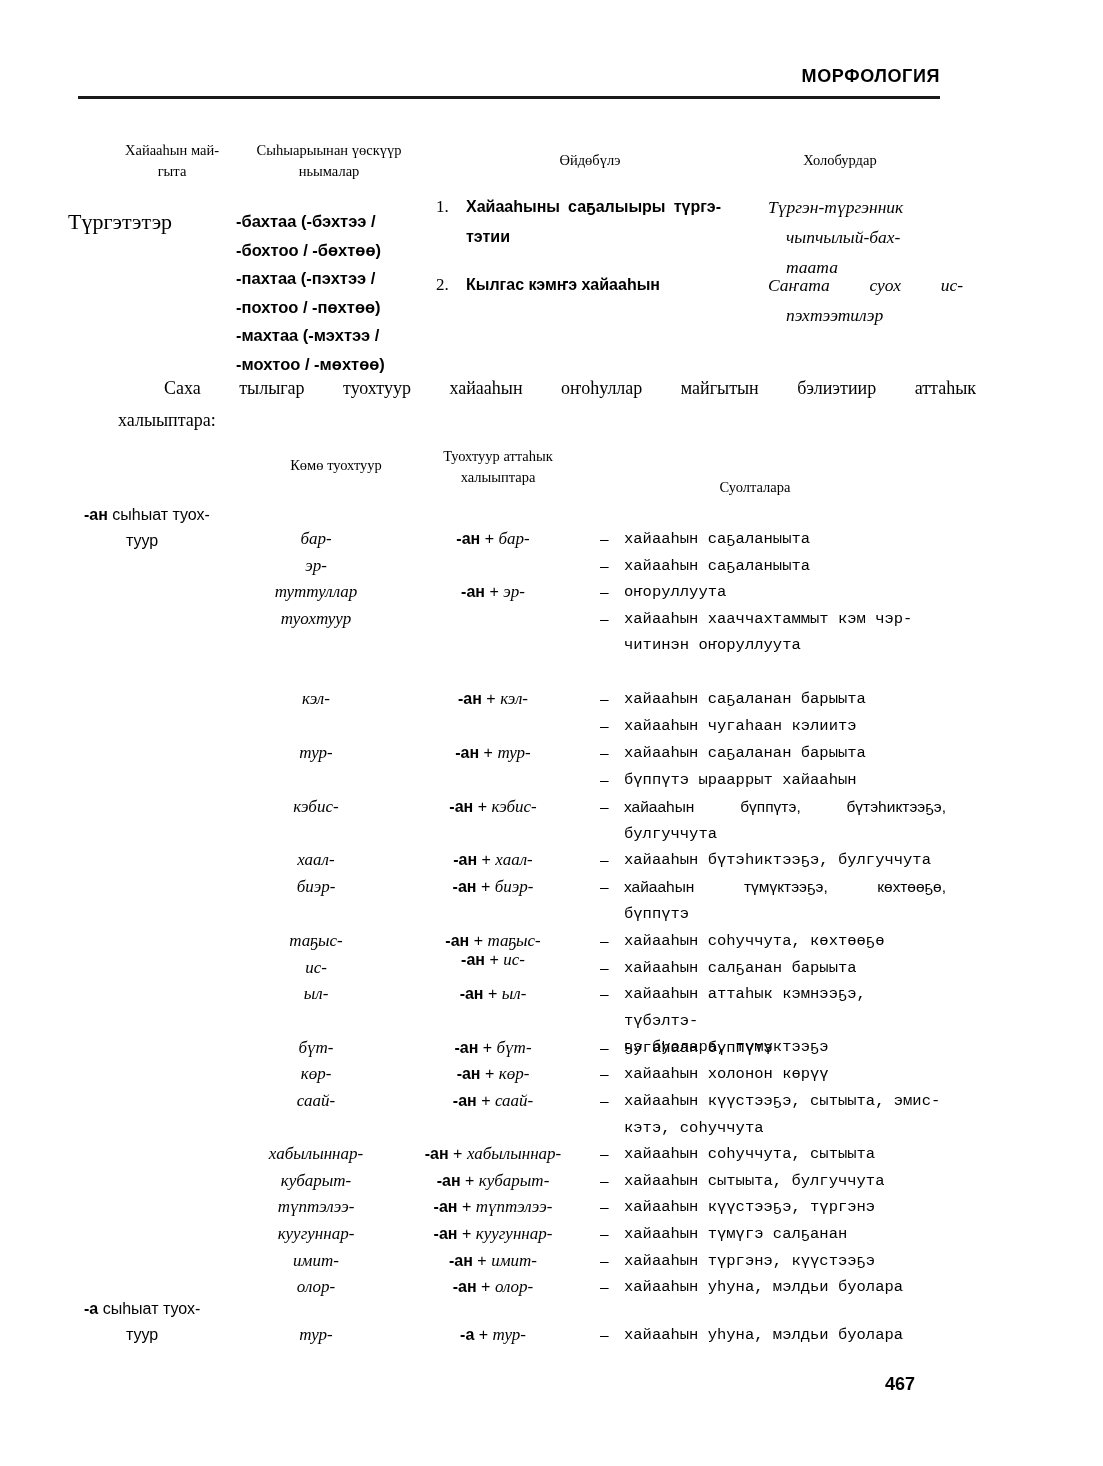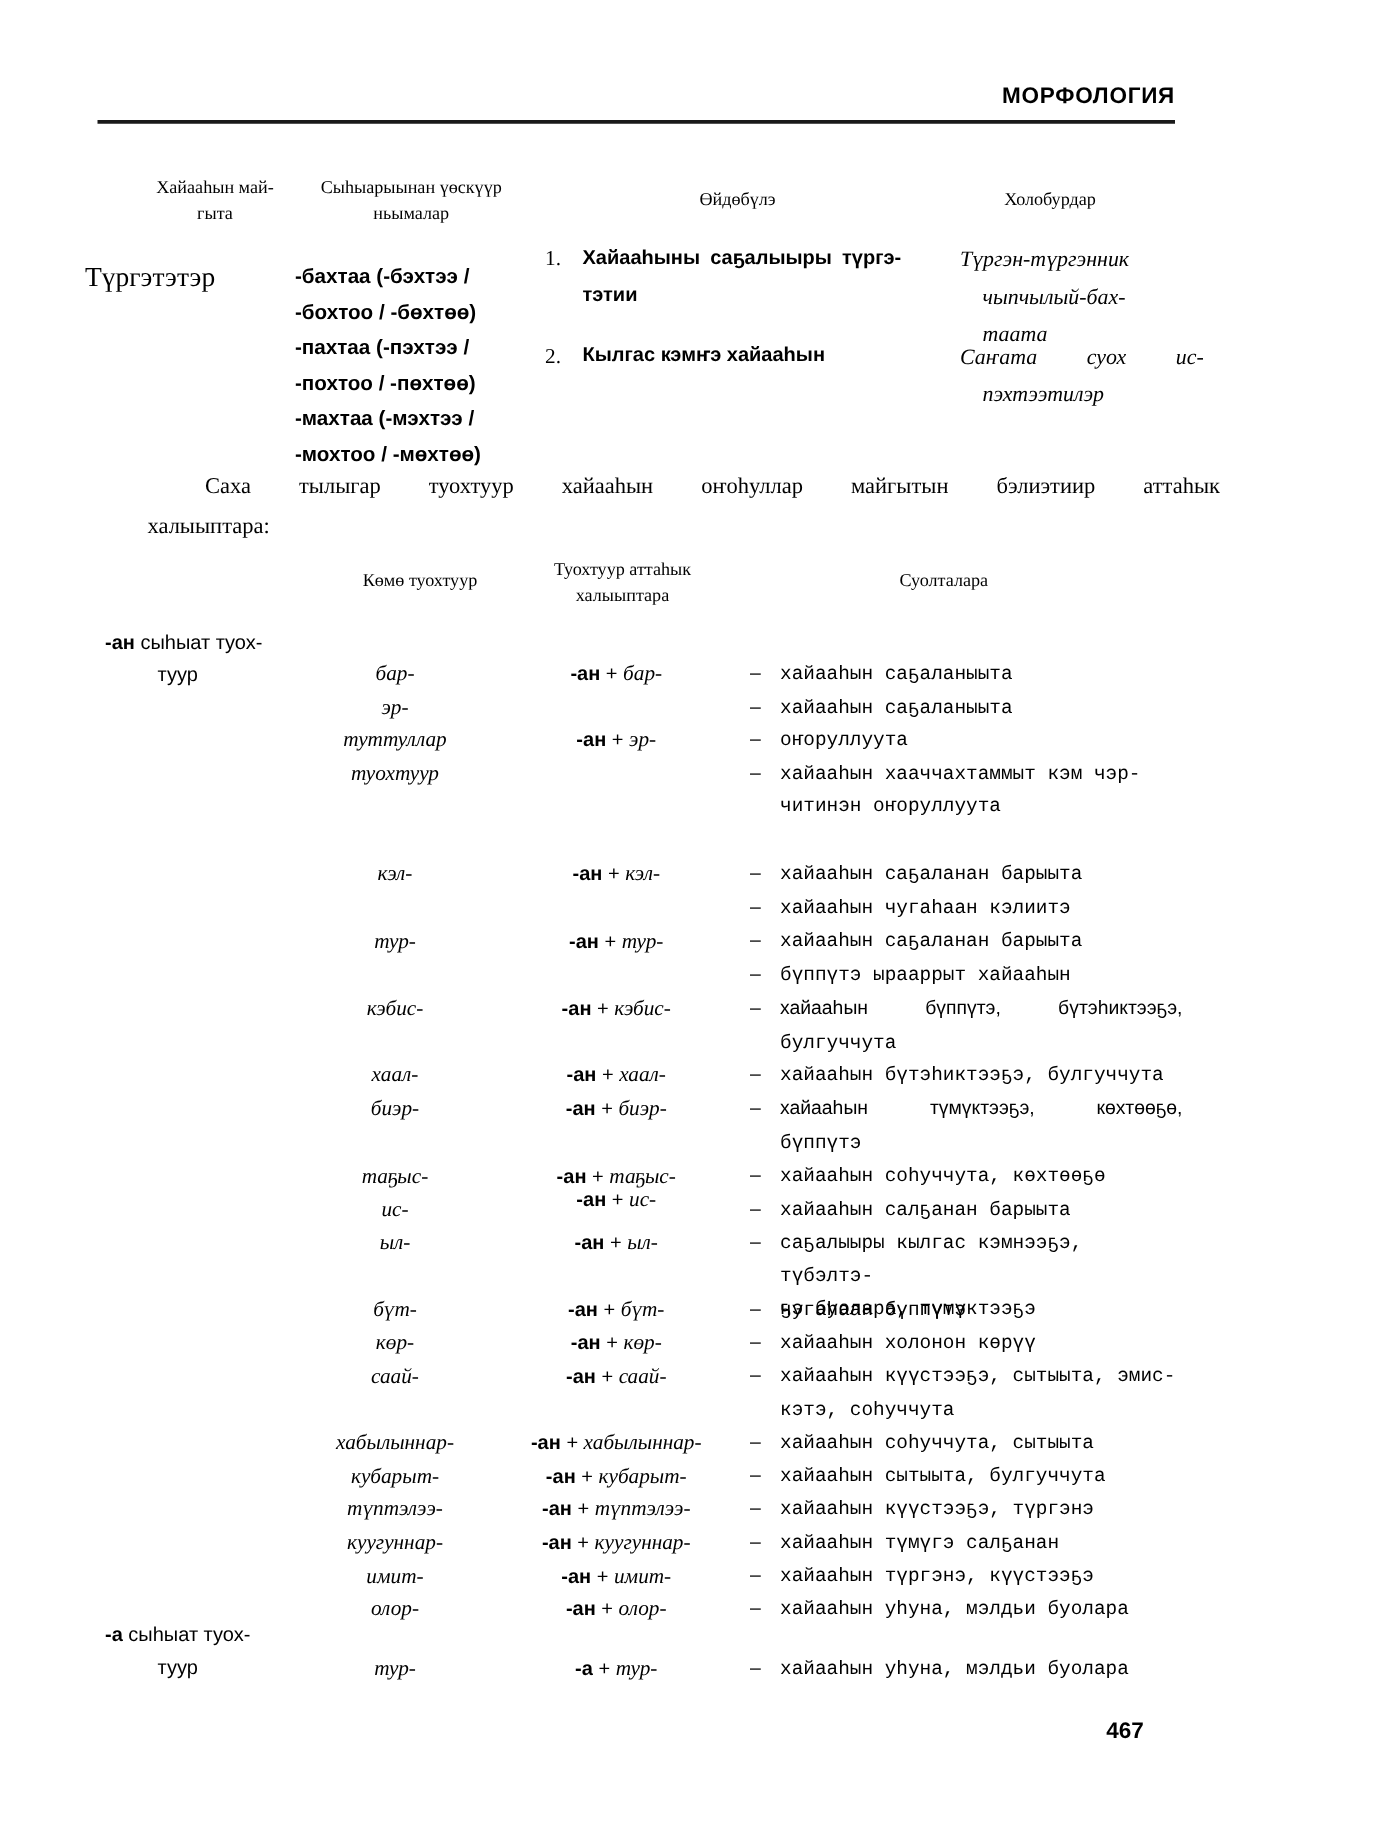--- a/index.html
+++ b/index.html
@@ -143,21 +143,21 @@
   
   .t2-head {
     position: absolute;
     font-size: 14.5px;
     line-height: 21px;
     text-align: center;
     white-space: pre-line;
   }
   #t2-h0 { left: 256px; top: 455px; width: 160px; }
   #t2-h1 { left: 408px; top: 446px; width: 180px; }
-  #t2-h2 { left: 660px; top: 455px; width: 190px; text-align: center; }
+  #t2-h2 { left: 660px; top: 477px; width: 190px; text-align: center; }
 
   
   .grp {
     position: absolute;
     font-family: "Liberation Sans", "DejaVu Sans", sans-serif;
     font-size: 16px;
     line-height: 26px;
     width: 190px;
   }
   .grp .l1 { display: block; }
@@ -415,21 +415,21 @@
   <div class="col-mean" style="top:955px;">
     <div class="item">
         <span class="dash">–</span>
         <span class="ct">хайааһын салҕанан барыыта</span>
       </div>
   </div>
 
   <div class="col-mean" style="top:981px;">
     <div class="item">
         <span class="dash">–</span>
-        <span class="ct">саҕалыыры кылгас кэмнээҕэ, түбэлтэ-</span>
+        <span class="ct">хайааһын аттаһык кэмнээҕэ, түбэлтэ-</span>
         <span class="ct">ҕэ буолара, түмүктээҕэ</span>
       </div>
   </div>
 
   <div class="col-mean" style="top:1035px;">
     <div class="item">
         <span class="dash">–</span>
         <span class="ct">чугаһаан бүппүтэ</span>
       </div>
   </div>

